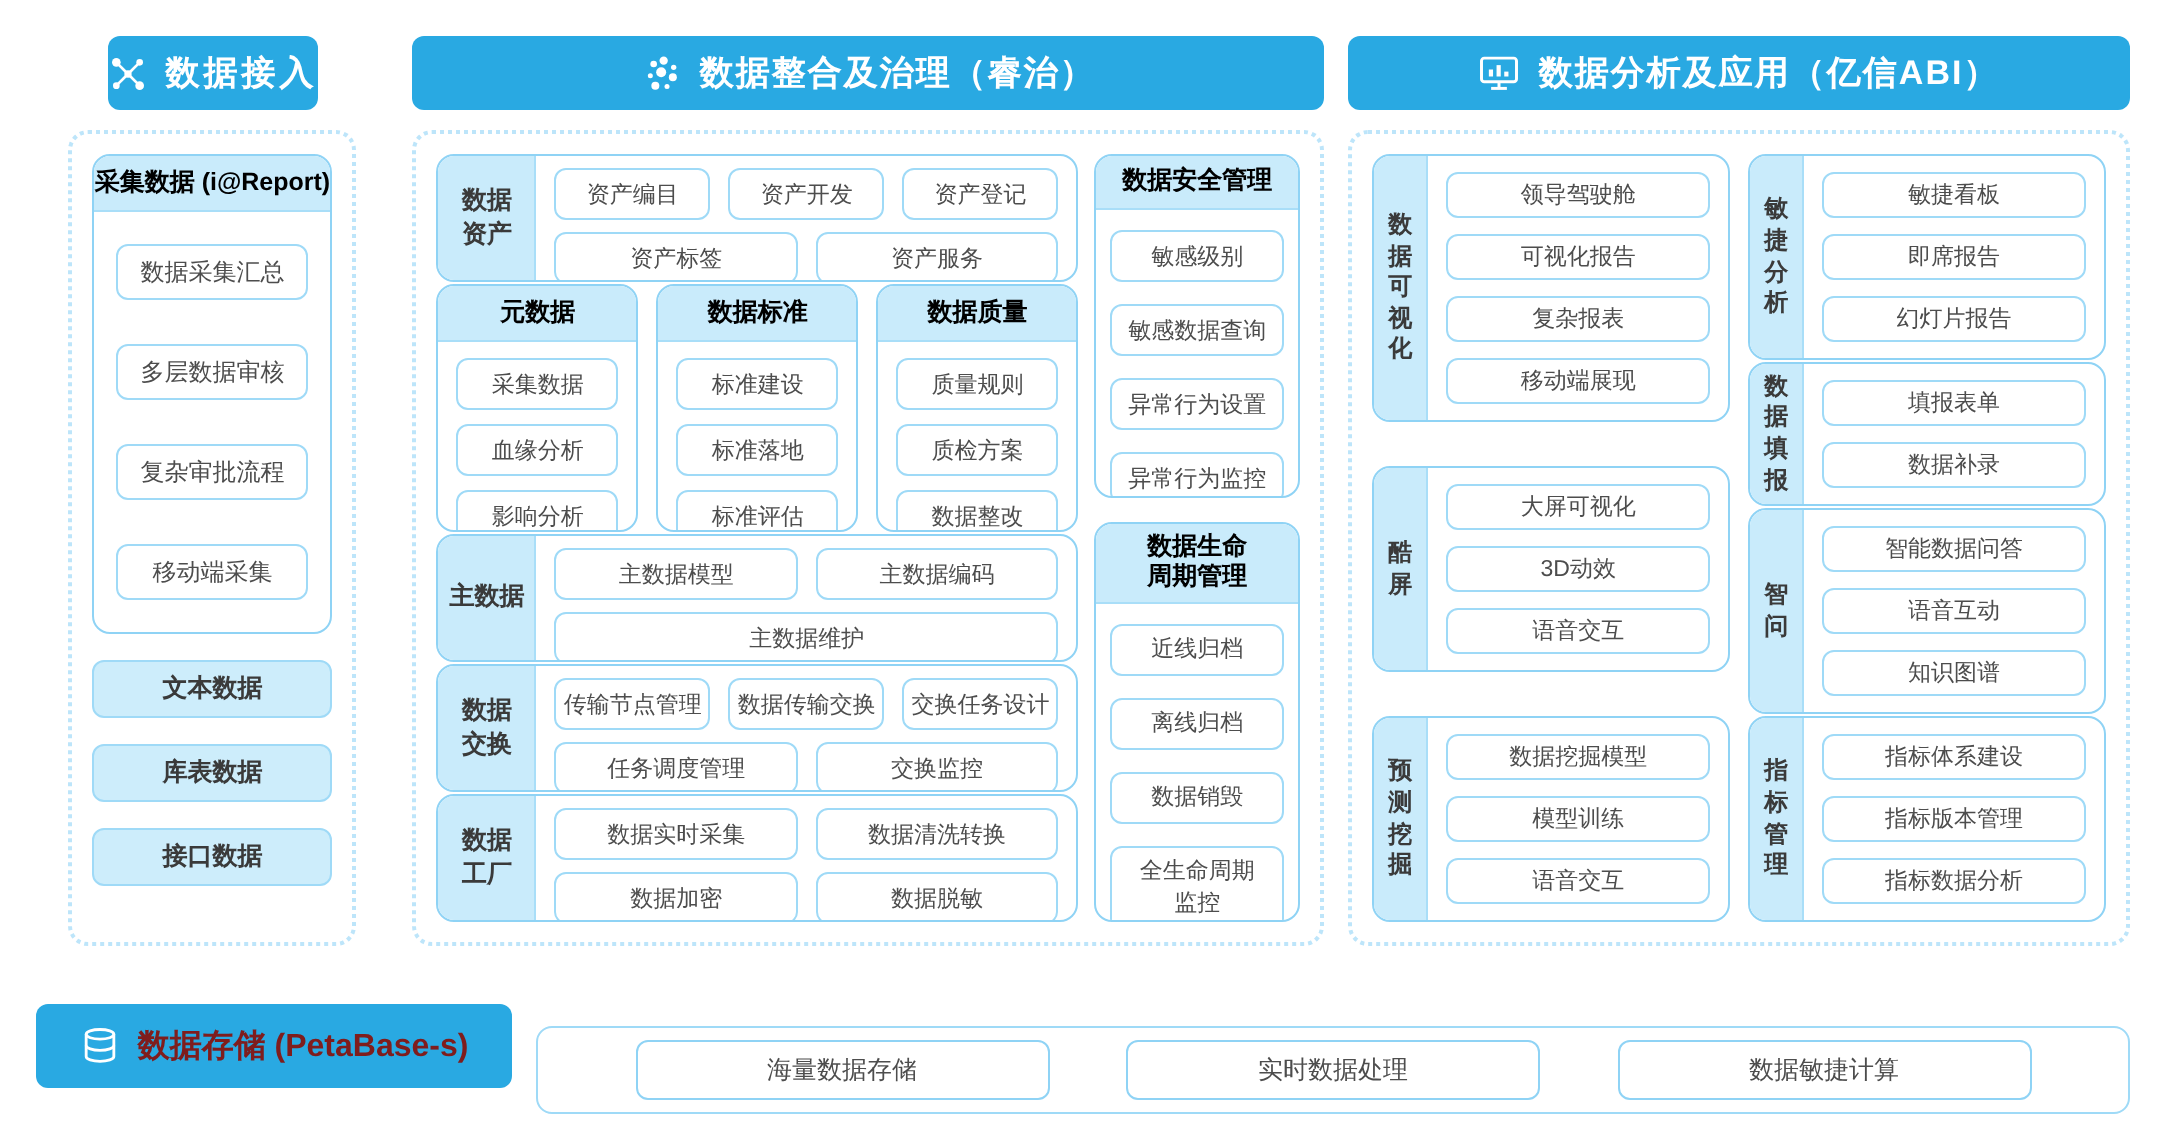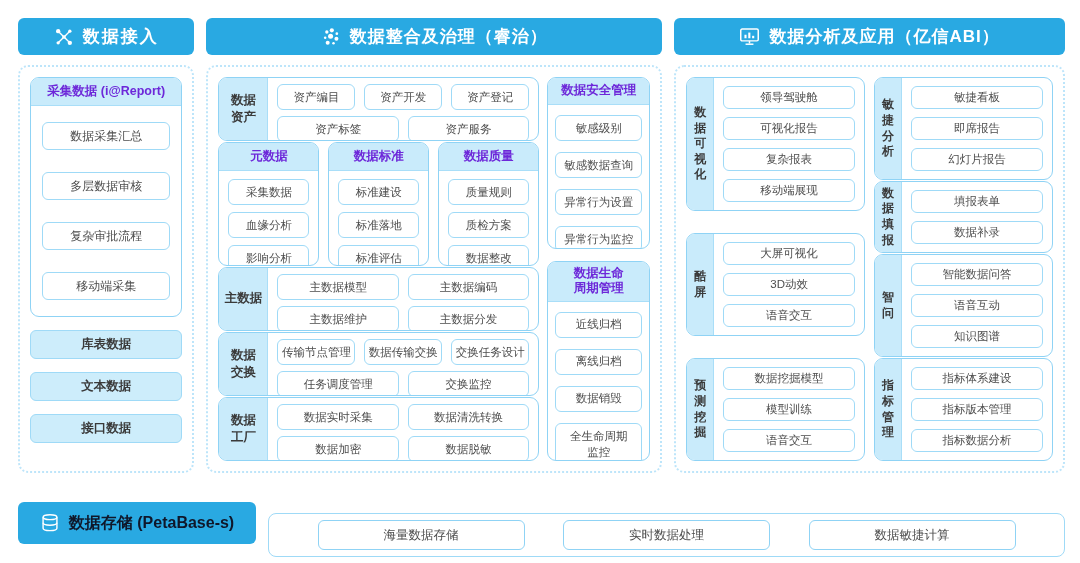--- a/index.html
+++ b/index.html
@@ -1,33 +1,33 @@
 <!DOCTYPE html>
 <html><head>
 <meta charset="utf-8">
 <style>
   html,body{margin:0;padding:0;background:#fff;}
   body{width:1080px;height:563px;font-family:"Liberation Sans","DejaVu Sans",sans-serif;overflow:hidden;}
   .page{box-sizing:border-box;width:1080px;height:563px;padding:18px 15px 0 18px;}
   .top{display:flex;gap:12px;}
   .col{display:flex;flex-direction:column;}
-  .col-access{width:177px;}
+  .col-access{width:177px;align-items:center;}
   .col-gov{width:457px;}
   .col-ana{width:392px;}
 
   .hdr{height:37px;background:#29A9E2;border-radius:6px;color:#fff;font-size:17px;font-weight:bold;
        display:flex;align-items:center;justify-content:center;gap:9px;letter-spacing:2px;flex:none;}
   .hdr svg{flex:none;}
 
   .panel{margin-top:10px;border:2px dotted #BDE5FA;border-radius:10px;height:408px;box-sizing:border-box;padding:10px;background:#fff;}
 
   
   .band-box{border:1.5px solid #8FD3F5;border-radius:9px;overflow:hidden;background:#fff;}
   .band{background:#C9EBFB;border-bottom:1.5px solid #A9DEF8;min-height:26px;display:flex;align-items:center;justify-content:center;
-        font-size:12.5px;font-weight:bold;color:#6d28d9;text-align:center;line-height:1.25;}
+        font-size:12.5px;font-weight:bold;color:#000000;text-align:center;line-height:1.25;}
   .item{border:1.2px solid #9FDAF7;border-radius:6px;height:24px;display:flex;align-items:center;justify-content:center;
         font-size:12px;color:#4d4d4d;background:#fff;white-space:nowrap;}
   .fill-item{background:#CDEDFB;border:1.2px solid #9FDAF7;border-radius:6px;height:27px;display:flex;align-items:center;justify-content:center;
         font-size:12.5px;font-weight:bold;color:#3a3a3a;}
 
   
   .collect .band{height:27px;font-size:12.5px;}
   .collect-body{padding:16px 11px;display:flex;flex-direction:column;gap:22px;}
   .collect-body .item{height:26px;}
   .access-panel .fill-item{margin-top:13px;}
@@ -63,21 +63,21 @@
   .ana-col{flex:1;display:flex;flex-direction:column;justify-content:space-between;}
   .vbox{border:1.5px solid #8FD3F5;border-radius:9px;overflow:hidden;background:#fff;display:flex;}
   .vlbl{width:26px;flex:none;background:#C9EBFB;border-right:1.5px solid #A9DEF8;display:flex;align-items:center;justify-content:center;
         font-size:12px;font-weight:bold;color:#3a3a3a;}
   .vlbl span{display:block;width:13px;word-break:break-all;text-align:center;line-height:1.3;}
   .vbody{flex:1;padding:8px 9px;display:flex;flex-direction:column;justify-content:flex-start;gap:8px;}
   .vbody .item{height:21px;font-size:11.5px;}
 
   
   .bottom{display:flex;align-items:center;margin-top:16px;}
-  .storage-btn{width:238px;height:42px;flex:none;background:#29A9E2;border-radius:6px;color:#0f172a;font-size:16px;font-weight:bold;
+  .storage-btn{width:238px;height:42px;flex:none;background:#29A9E2;border-radius:6px;color:#7f1d1d;font-size:16px;font-weight:bold;
         display:flex;align-items:center;justify-content:center;gap:9px;}
   .storage-box{flex:1;margin-left:12px;height:44px;box-sizing:border-box;border:1.5px solid #9FDAF7;border-radius:8px;
         display:flex;align-items:center;justify-content:space-evenly;padding:0 10px;margin-top:24px;}
   .storage-box .item{width:205px;height:28px;font-size:12.5px;border-color:#8FD3F5;}
 </style>
 </head>
 <body>
 
 <div class="page">
   <div class="top">
@@ -104,22 +104,22 @@
       <div class="panel access-panel">
         <div class="band-box collect">
           <div class="band">采集数据 (i@Report)</div>
           <div class="collect-body">
             <div class="item">数据采集汇总</div>
             <div class="item">多层数据审核</div>
             <div class="item">复杂审批流程</div>
             <div class="item">移动端采集</div>
           </div>
         </div>
+        <div class="fill-item">文本数据</div>
         <div class="fill-item">库表数据</div>
-        <div class="fill-item">文本数据</div>
         <div class="fill-item">接口数据</div>
       </div>
     </div>
 
     <div class="col col-gov">
       <div class="hdr" style="letter-spacing:1px;">
         <svg width="20" height="20" viewBox="0 0 24 24">
           <g fill="#fff">
               <circle cx="7" cy="6" r="2"></circle>
               <circle cx="13" cy="4" r="2.5"></circle>
@@ -184,21 +184,20 @@
             <div class="lbl">
                 <span>主数据</span>
               </div>
             <div class="grid">
               <div class="row">
                 <div class="item">主数据模型</div>
                 <div class="item">主数据编码</div>
               </div>
               <div class="row">
                 <div class="item">主数据维护</div>
-                <div class="item">主数据分发</div>
               </div>
             </div>
           </div>
 
           <div class="lbl-box h60">
             <div class="lbl">
                 <span class="two">数据交换</span>
               </div>
             <div class="grid">
               <div class="row">

